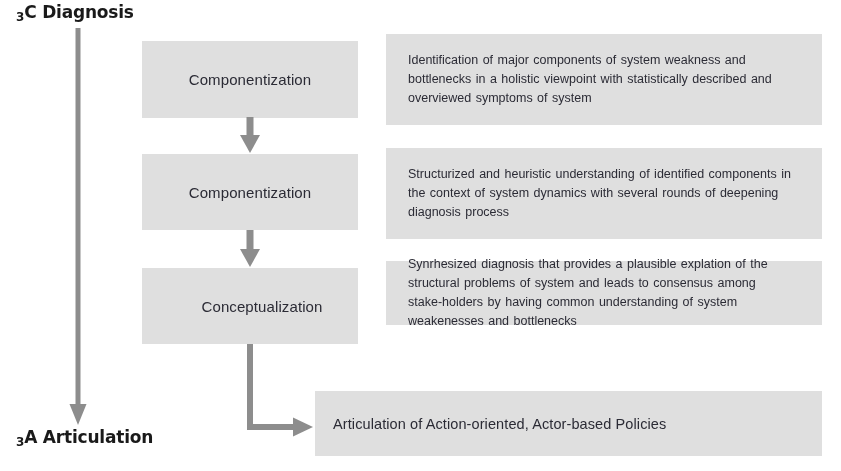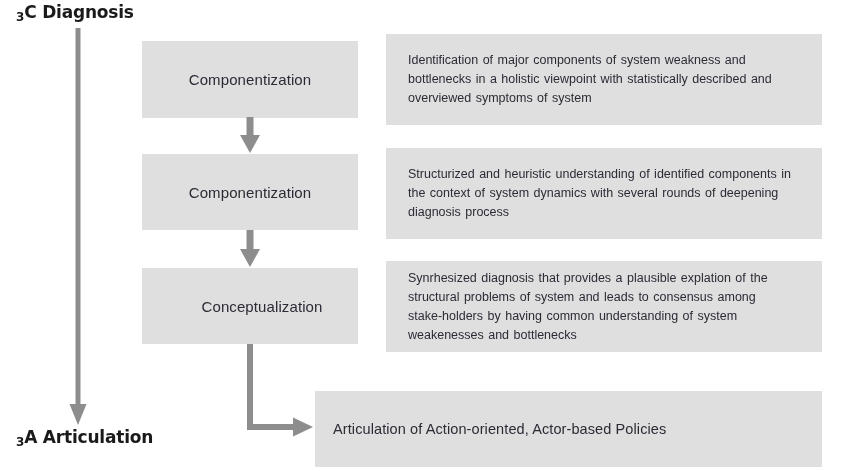--- a/index.html
+++ b/index.html
@@ -67,23 +67,23 @@
     text-align: left;
     word-spacing: 1px;
   }
 
   #stage-1 { left: 142px; top: 41px;  width: 216px; height: 77px; }
   #stage-2 { left: 142px; top: 154px; width: 216px; height: 76px; }
   #stage-3 { left: 142px; top: 268px; width: 216px; height: 76px; padding-left: 24px; }
 
   #desc-1 { left: 386px; top: 34px;  width: 436px; height: 91px; }
   #desc-2 { left: 386px; top: 148px; width: 436px; height: 91px; }
-  #desc-3 { left: 386px; top: 261px; width: 436px; height: 91px; }
+  #desc-3 { left: 386px; top: 261px; width: 436px; height: 64px; }
 
-  #outcome-box { left: 315px; top: 391px; width: 507px; height: 76px; }
+  #outcome-box { left: 315px; top: 391px; width: 507px; height: 65px; }
   #outcome-box .outcome-text {
     font-family: "Liberation Sans", sans-serif;
     font-size: 14.5px;
     color: #2b2b35;
     padding-left: 18px;
     letter-spacing: 0.1px;
   }
 
   
   #arrow-layer {

